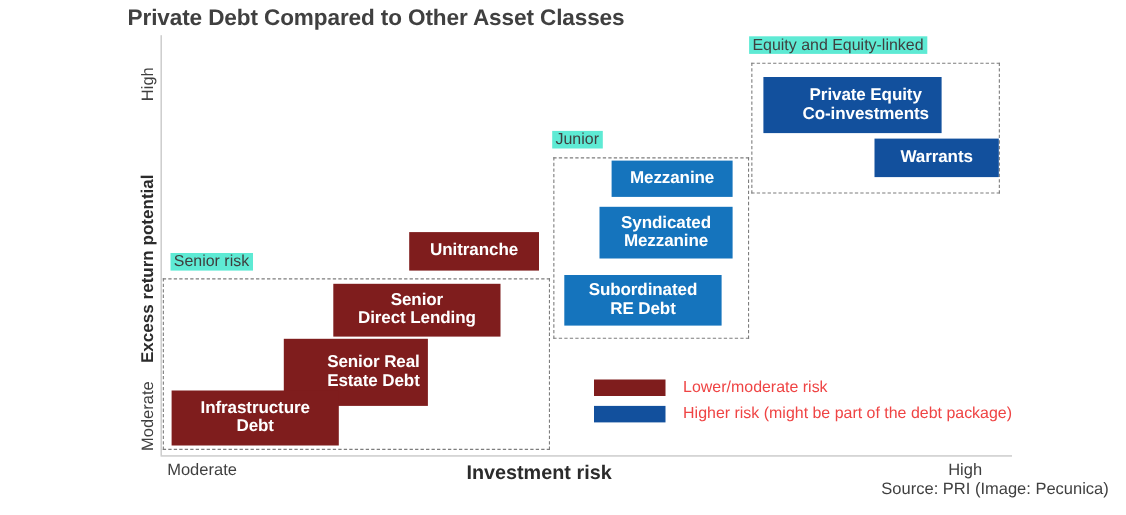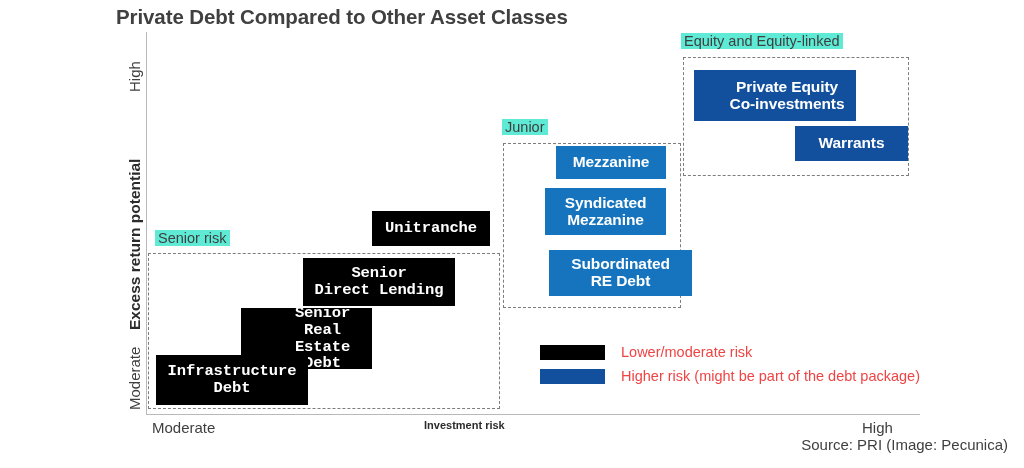--- a/index.html
+++ b/index.html
@@ -37,21 +37,21 @@
   #ylab-mod{left:126px;top:410px;}
   #ytitle{
     left:126px;top:330px;
     font-size:15.5px;font-weight:bold;color:#2b2b2b;
     transform:rotate(-90deg);transform-origin:left top;white-space:nowrap;
   }
 
   .xlab{font-size:15px;color:#3f3f3f;white-space:nowrap;}
   #xlab-mod{left:152px;top:419px;}
   #xlab-high{left:862px;top:419px;}
-  #xtitle{left:424px;top:419px;font-size:11px;font-weight:bold;color:#2b2b2b;white-space:nowrap;}
+  #xtitle{left:424px;top:419px;font-size:18px;font-weight:bold;color:#2b2b2b;white-space:nowrap;}
 
   
   .group-box{
     border:1.6px dashed #7d7d7d;
     background:transparent;
     box-sizing:border-box;
   }
   .group-label{
     font-size:14.5px;color:#3f3f3f;white-space:nowrap;background:#5eead4;padding:0 3px;
   }
@@ -61,21 +61,21 @@
     box-sizing:border-box;
     display:flex;align-items:center;justify-content:center;
     text-align:center;
     color:#ffffff;
     font-weight:bold;
     font-size:15.5px;
     line-height:1.08;
     letter-spacing:-0.1px;
     padding:0 5px;
   }
-  .lvl-low{background:#000000;font-family:Liberation Mono, monospace;}
+  .lvl-low{background:#7f1d1d;}
   .lvl-mid{background:#1574bd;}
   .lvl-high{background:#12509d;}
 
   
   #legend{left:540px;top:341px;}
   .legend-row{display:flex;align-items:center;height:22px;margin-bottom:2px;}
   .legend-swatch{width:65px;height:15px;margin-right:16px;flex:0 0 auto;}
   .legend-text{font-size:14.5px;color:#ef4444;white-space:nowrap;}
 
   
@@ -123,42 +123,42 @@
     <span>Mezzanine</span>
   </div>
 
   <div class="abs asset lvl-mid" style="left:545px;top:188px;width:121px;height:47px;">
     <span>
       <span>Syndicated</span><br>
       <span>Mezzanine</span>
     </span>
   </div>
 
-  <div class="abs asset lvl-mid" style="left:513px;top:250px;width:143px;height:46px;margin-left:36px;">
+  <div class="abs asset lvl-mid" style="left:513px;top:250px;width:143px;height:46px;">
     <span>
       <span>Subordinated</span><br>
       <span>RE Debt</span>
     </span>
   </div>
 
   <div class="abs group-label" style="left:155px;top:230px;">Senior risk</div>
   <div class="abs group-box" style="left:148px;top:253px;width:352px;height:156px;"></div>
 
   <div class="abs asset lvl-low" style="left:372px;top:211px;width:118px;height:35px;">
     <span>Unitranche</span>
   </div>
 
   <div class="abs asset lvl-low" style="left:303px;top:258px;width:152px;height:48px;">
     <span>
       <span>Senior</span><br>
       <span>Direct Lending</span>
     </span>
   </div>
 
-  <div class="abs asset lvl-low" style="left:241px;top:308px;width:131px;height:61px;padding-left:37px;">
+  <div class="abs asset lvl-low" style="left:258px;top:308px;width:131px;height:61px;padding-left:37px;">
     <span>
       <span>Senior Real</span><br>
       <span>Estate Debt</span>
     </span>
   </div>
 
   <div class="abs asset lvl-low" style="left:156px;top:355px;width:152px;height:50px;">
     <span>
       <span>Infrastructure</span><br>
       <span>Debt</span>

